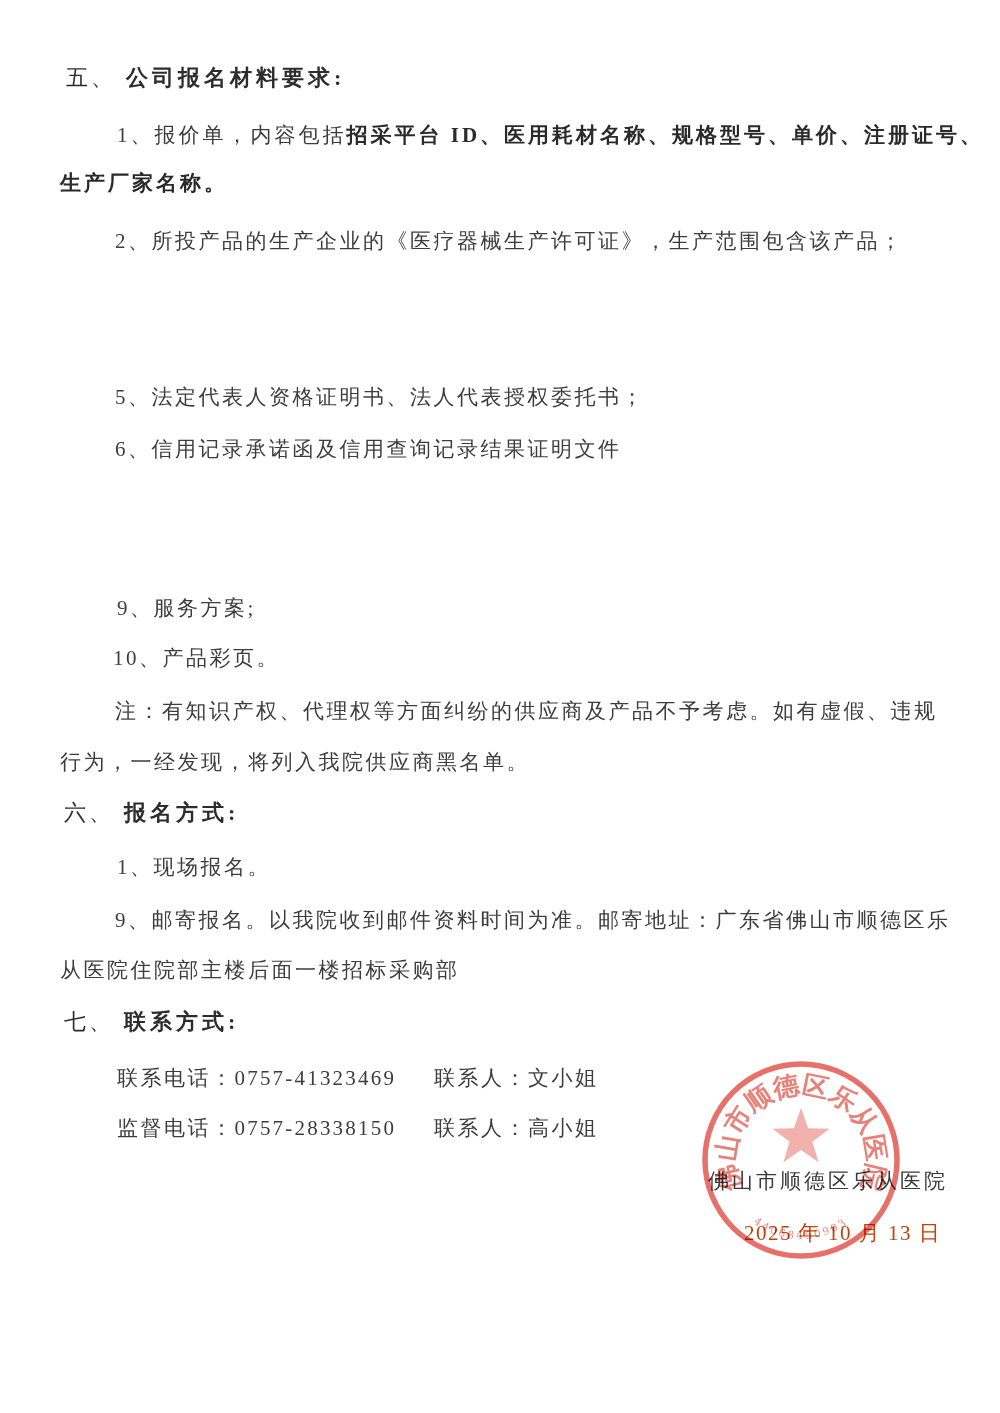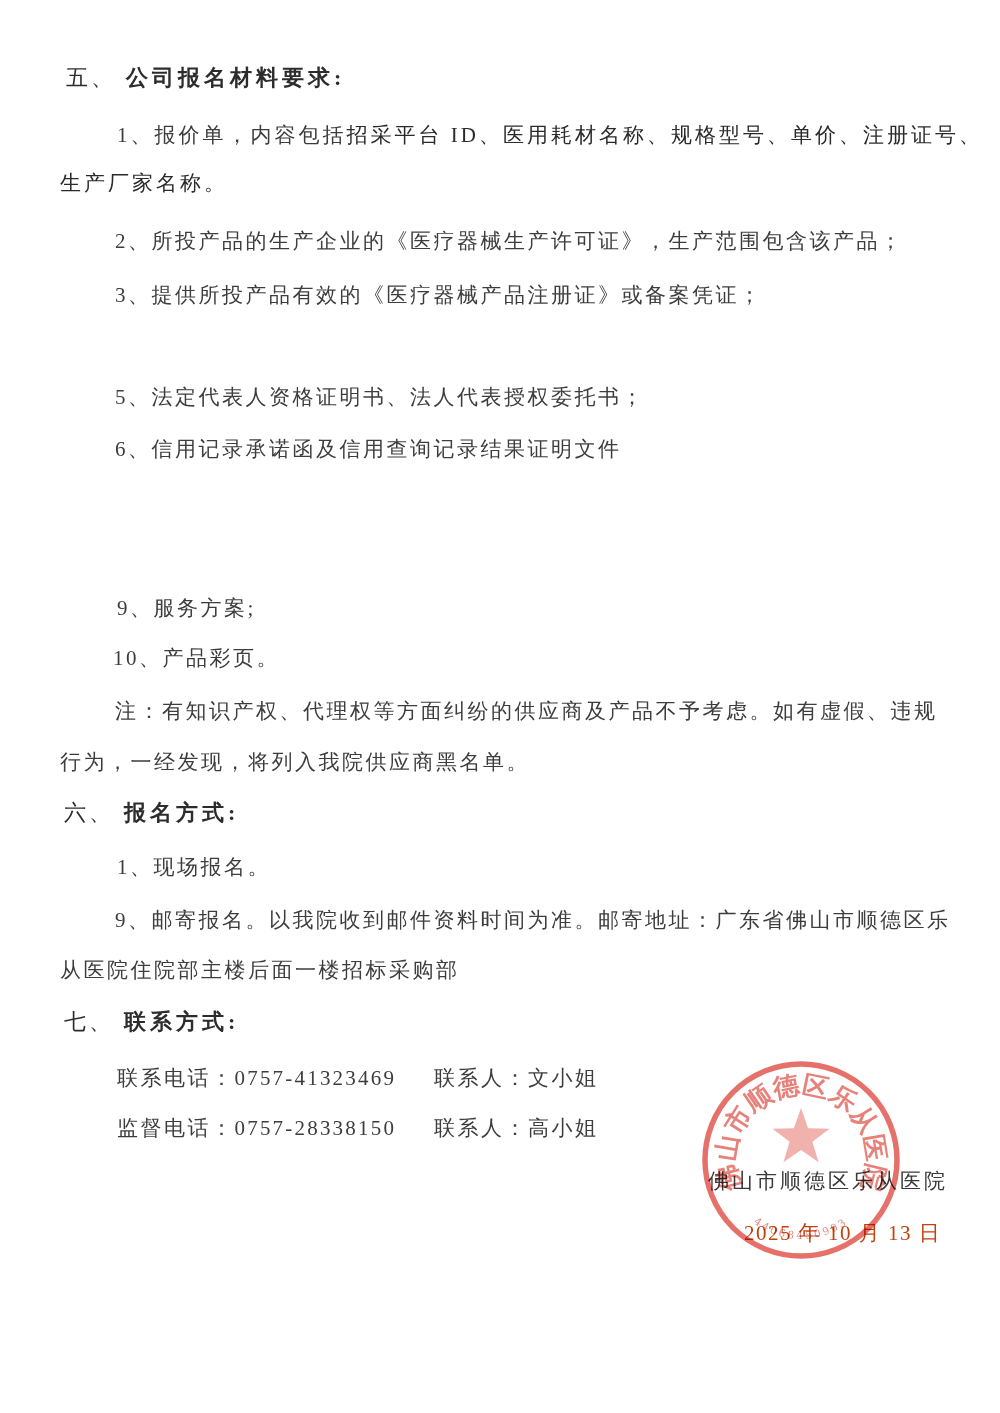--- a/index.html
+++ b/index.html
@@ -16,21 +16,21 @@
     position:absolute;
     white-space:nowrap;
     font-size:21px;
     line-height:1.1;
     letter-spacing:2.5px;
     color:#3d3d3d;
   }
   .hd{font-size:22px;color:#2c2c2c;letter-spacing:3px;}
   .hd .hnum{font-weight:normal;margin-right:10px;}
   .hd .httl{font-weight:bold;letter-spacing:4px;}
-  .b{font-weight:normal;color:#2a2a2a;}
+  .b{font-weight:bold;color:#2a2a2a;}
   .tight{letter-spacing:0.6px;}
   .wide{letter-spacing:3px;}
   .num{letter-spacing:2.2px;}
   .pgap{margin-left:38px;}
   .sig-org{letter-spacing:3px;color:#3a3a3a;}
   .sig-date{letter-spacing:1.5px;color:#c2410c;}
   .stamp{
     position:absolute;
     left:695px;top:1053px;
     width:212px;height:212px;
@@ -60,21 +60,20 @@
   <div class="ln hd" style="top:66px;left:66px">
     <span class="hnum">五、</span><span class="httl">公司报名材料要求:</span>
   </div>
 
   <div class="ln wide" style="top:124px;left:117px">
     <span>1、报价单，内容包括</span><span class="b">招采平台 ID、医用耗材名称、规格型号、单价、注册证号、</span>
   </div>
   <div class="ln b wide" style="top:172px;left:60px">生产厂家名称。</div>
 
   <div class="ln" style="top:230px;left:115px">2、所投产品的生产企业的《医疗器械生产许可证》，生产范围包含该产品；</div>
-  <div class="ln" style="top:284px;left:115px">3、提供所投产品有效的《医疗器械产品注册证》或备案凭证；</div>
   <div class="ln" style="top:386px;left:115px">5、法定代表人资格证明书、法人代表授权委托书；</div>
   <div class="ln" style="top:438px;left:115px">6、信用记录承诺函及信用查询记录结果证明文件</div>
   <div class="ln" style="top:597px;left:117px">9、服务方案;</div>
   <div class="ln" style="top:647px;left:113px">10、产品彩页。</div>
 
   <div class="ln" style="top:751px;left:60px">行为，一经发现，将列入我院供应商黑名单。</div>
   <div class="ln" style="top:700px;left:115px">注：有知识产权、代理权等方面纠纷的供应商及产品不予考虑。如有虚假、违规</div>
 
   <div class="ln hd" style="top:801px;left:64px">
     <span class="hnum">六、</span><span class="httl">报名方式:</span>

